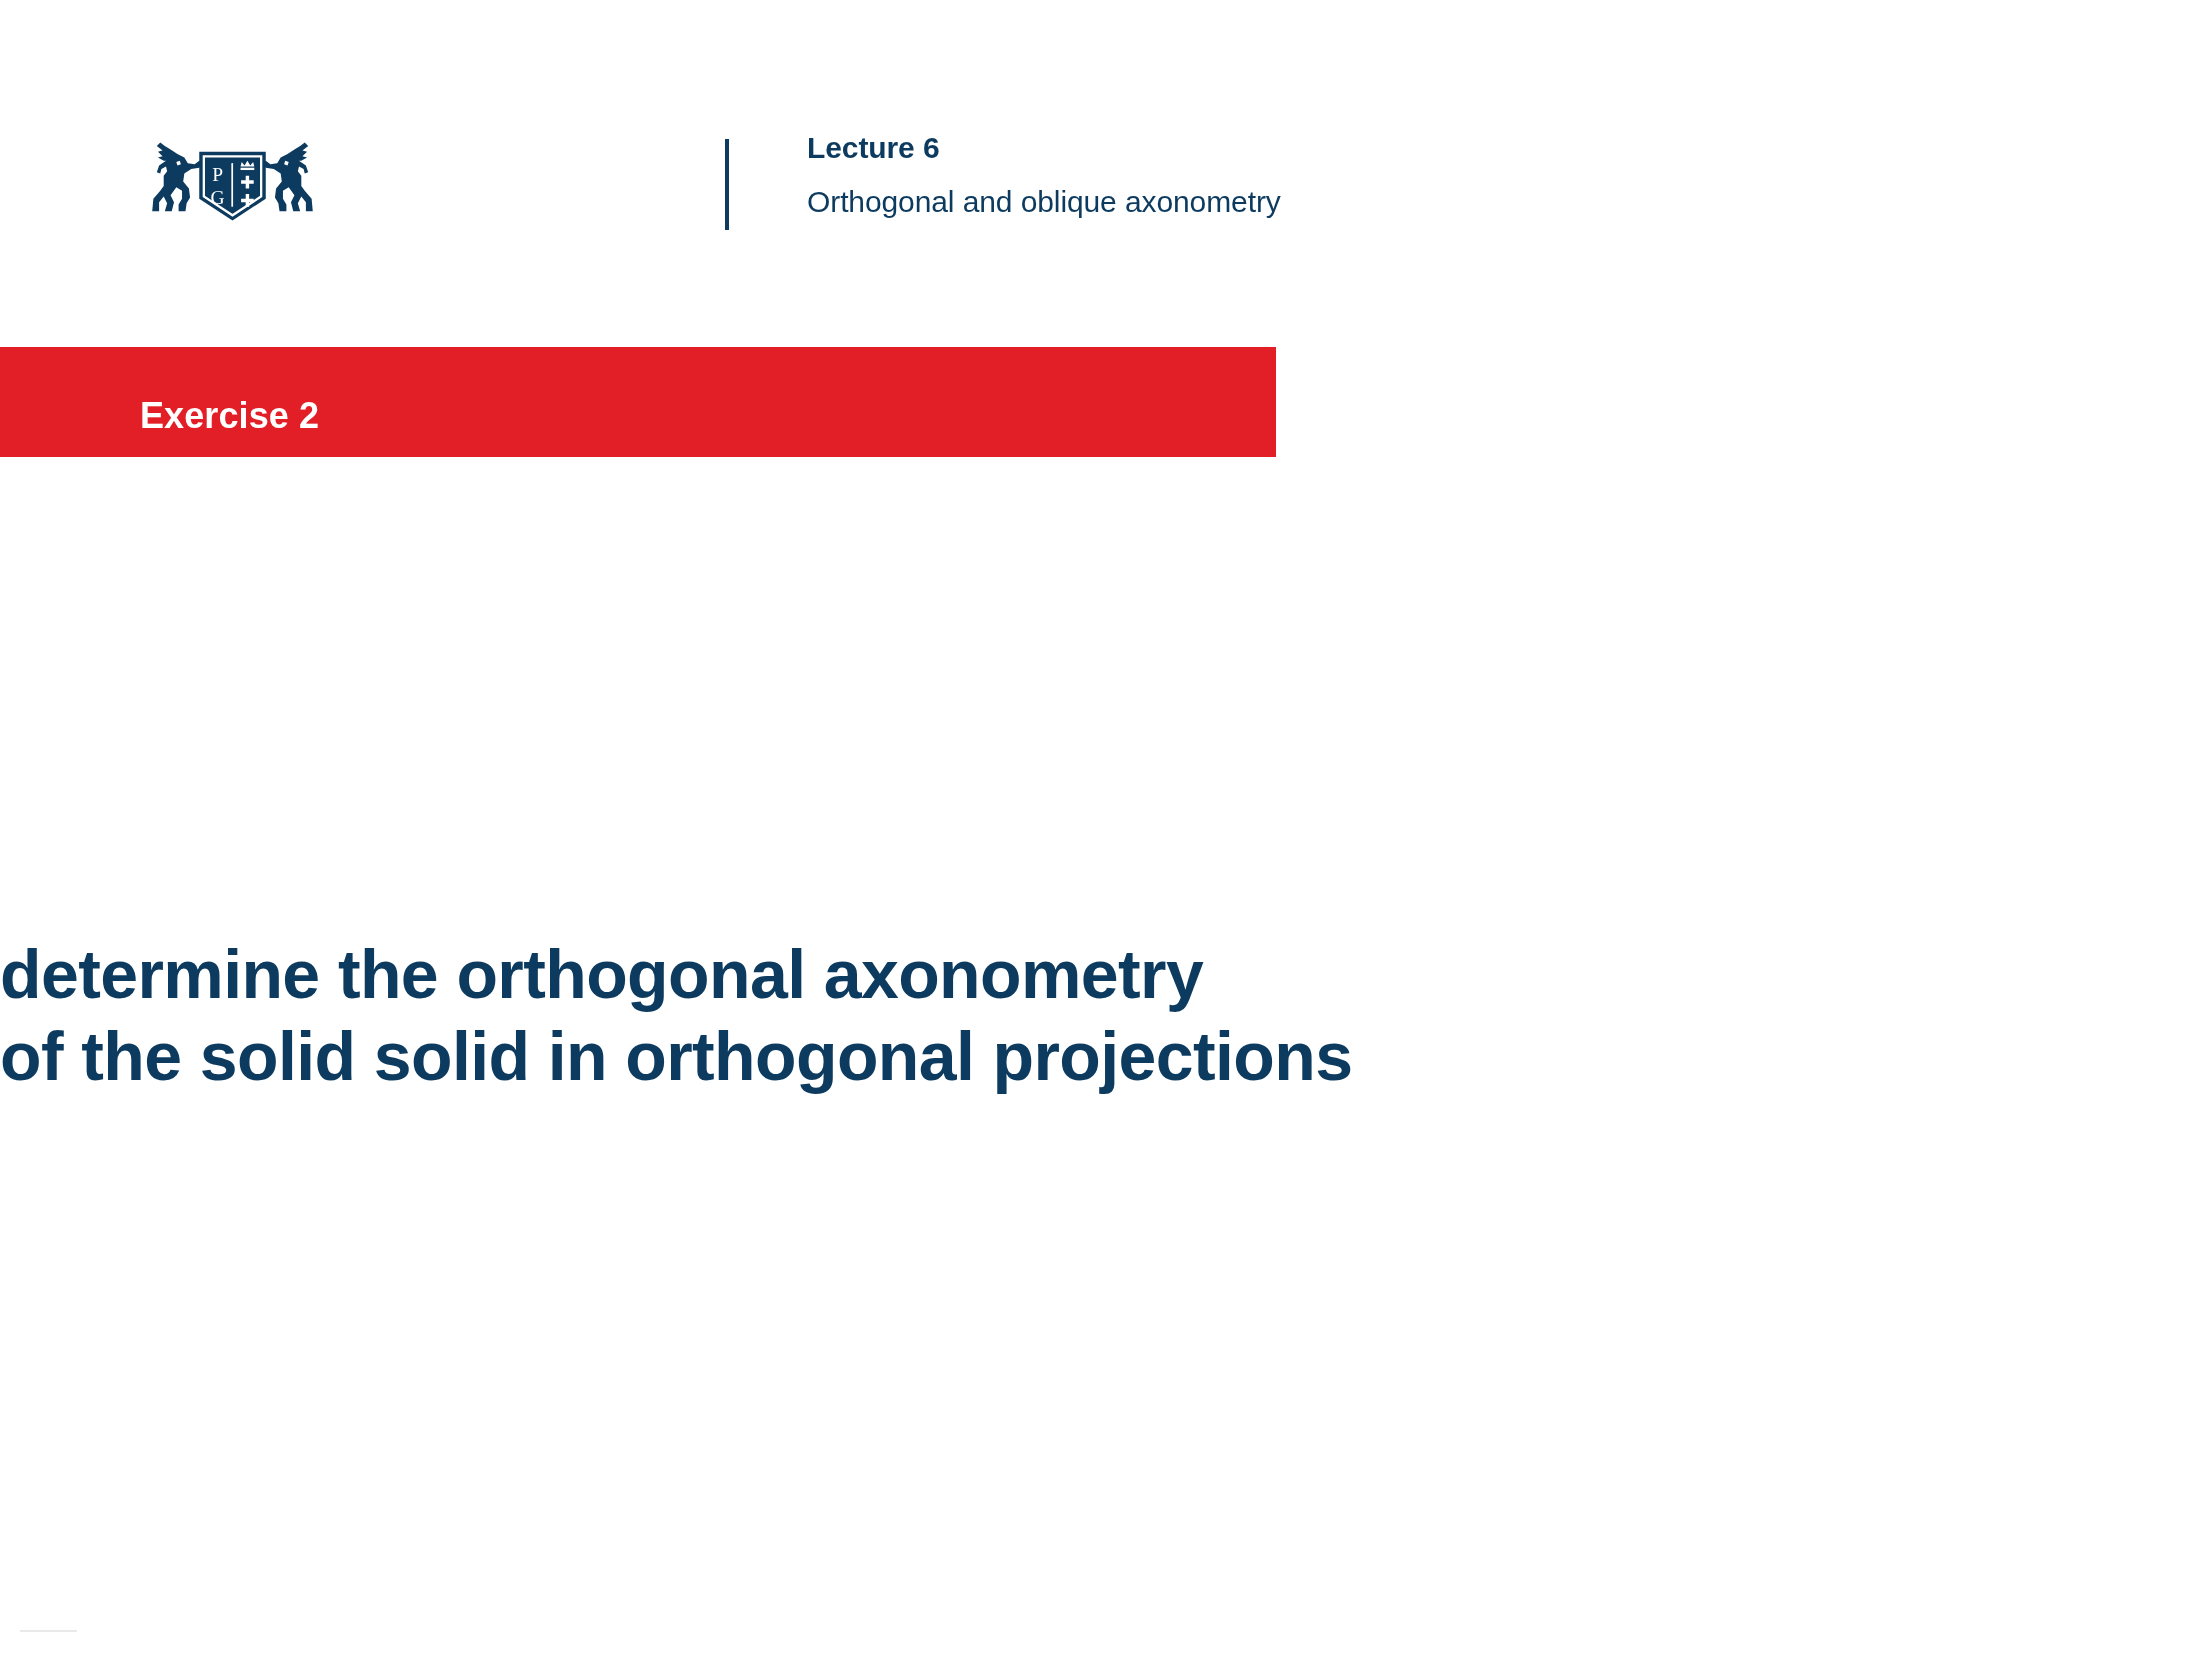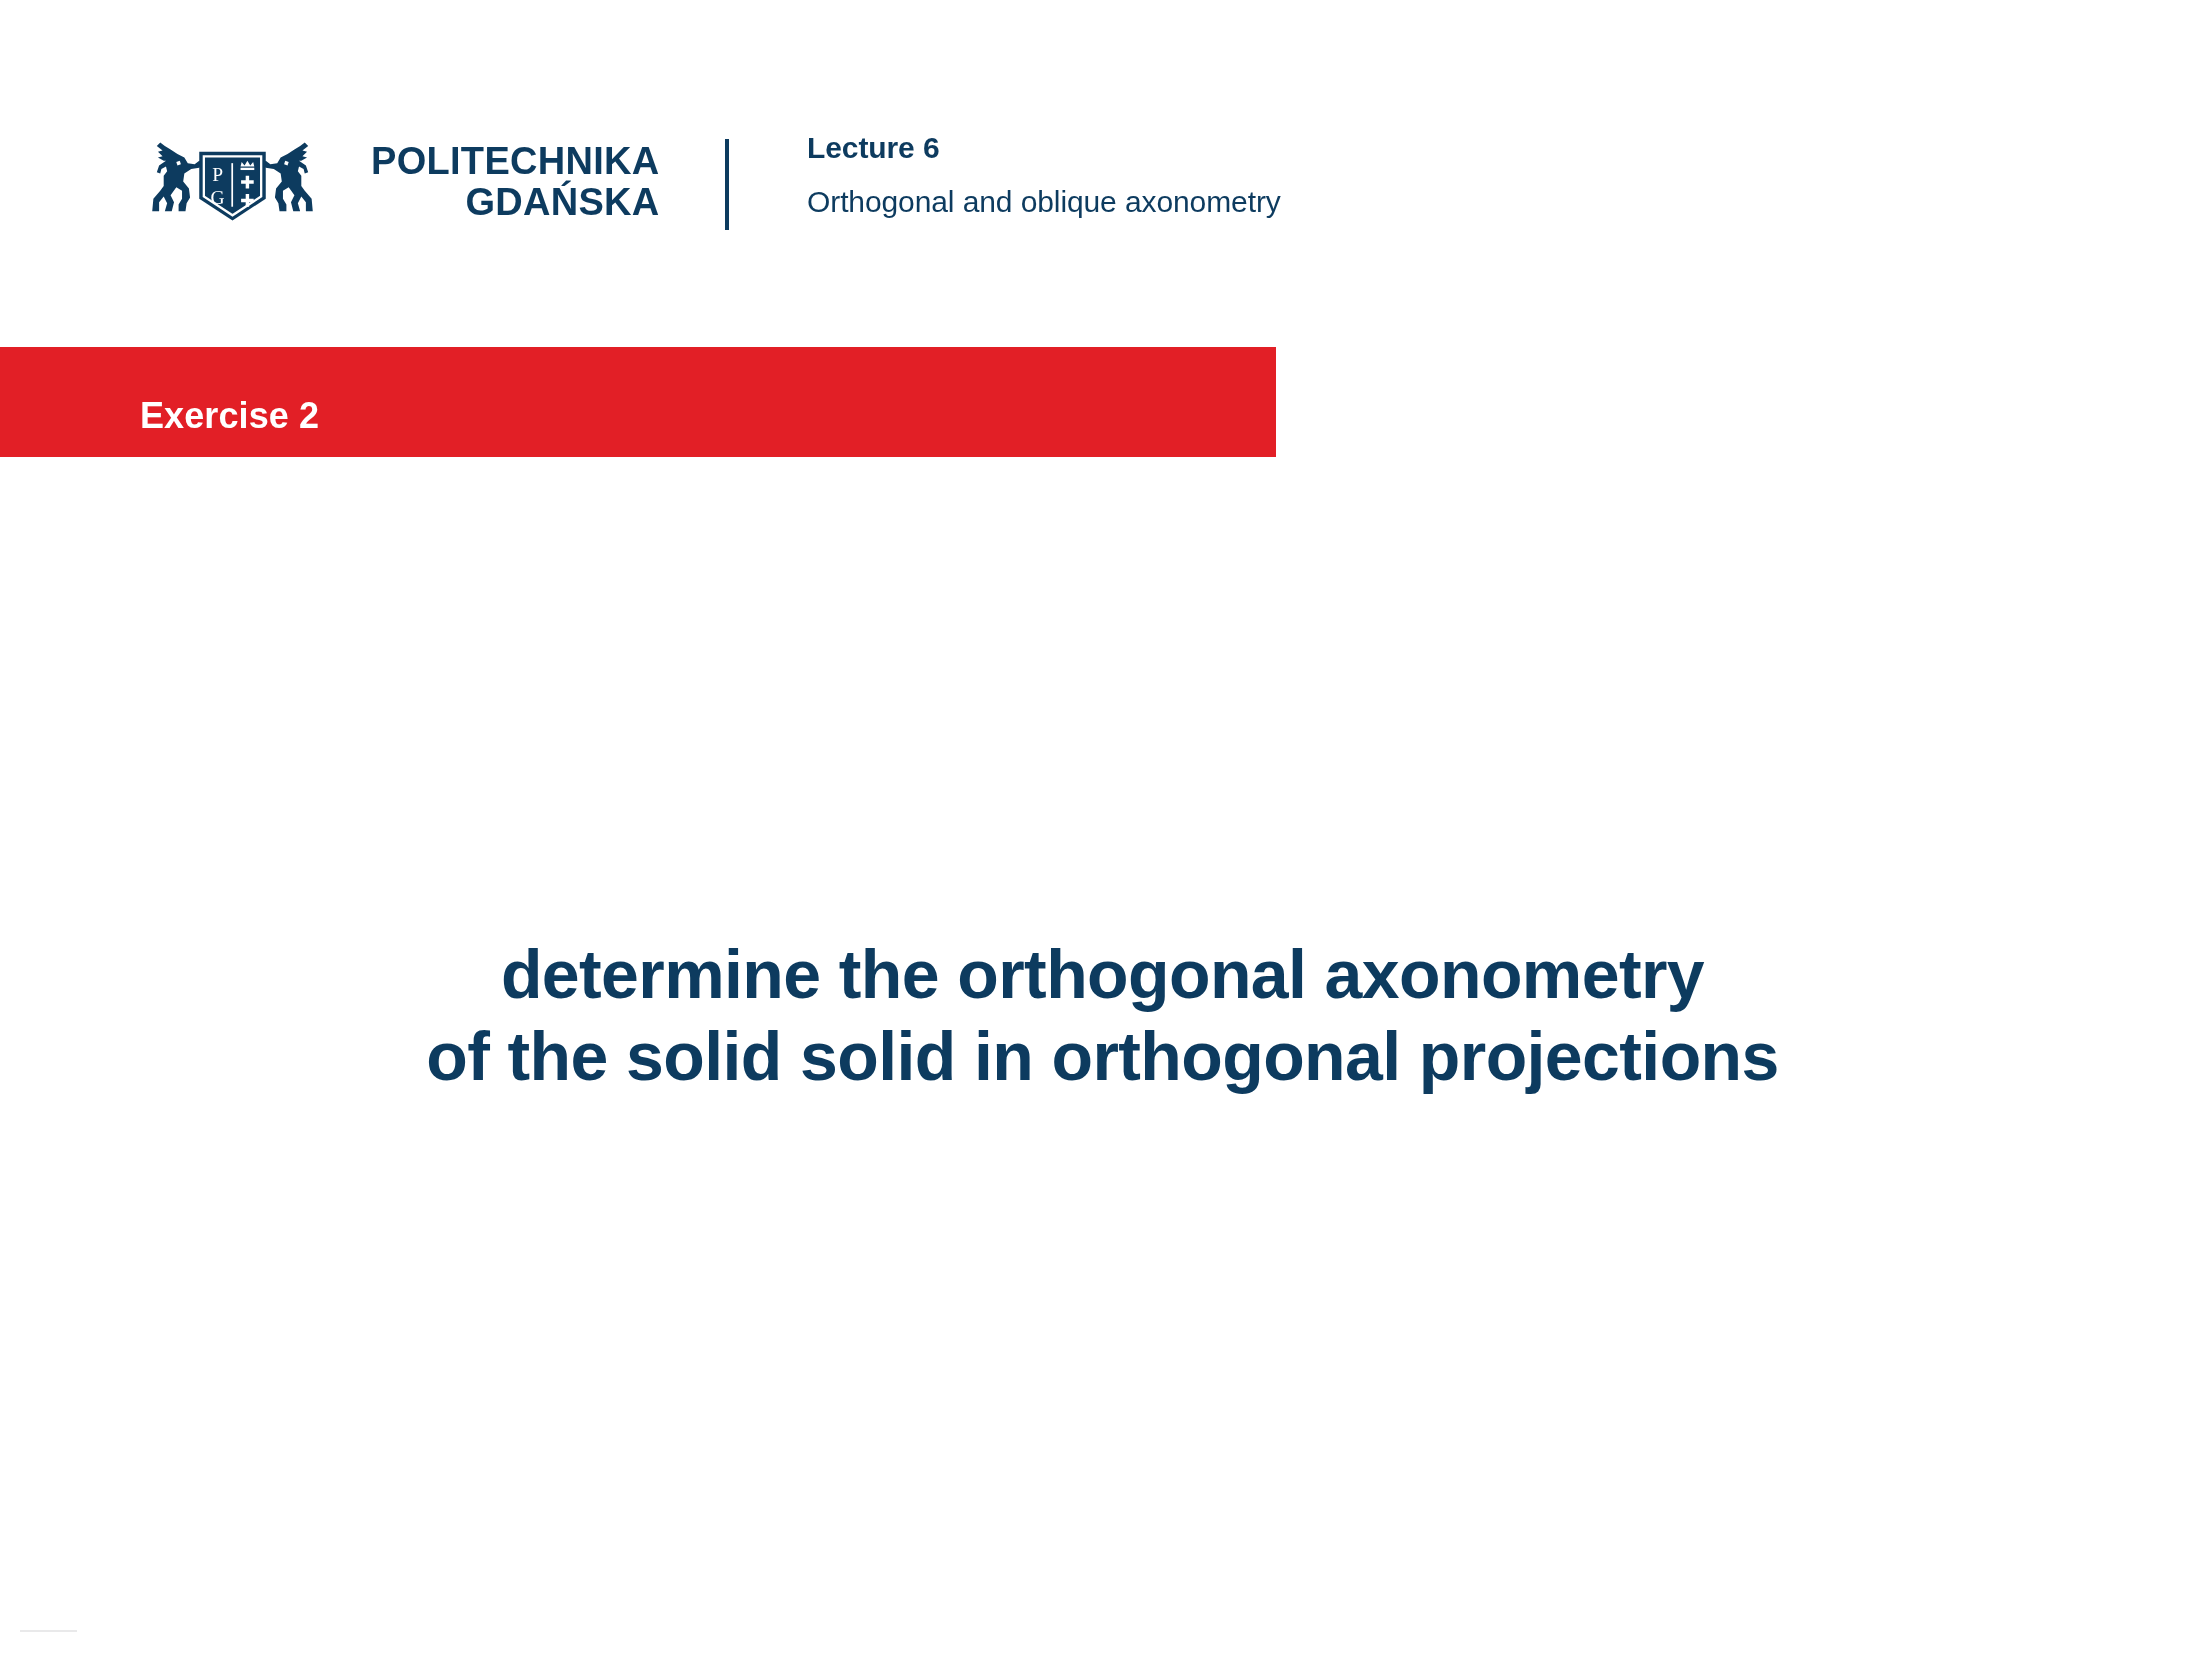--- a/index.html
+++ b/index.html
@@ -121,21 +121,20 @@
     top: 457px;
     width: 2205px;
     height: 1197px;
   }
 
   .task-heading {
     position: absolute;
     left: 0;
     top: 477px;
     width: 2205px;
-    text-align: center;
     color: #0D3B5F;
     font-size: 68px;
     font-weight: 700;
     line-height: 1.20;
     letter-spacing: -0.6px;
   }
   .task-heading .hl {
     display: block;
     white-space: nowrap;
   }
@@ -177,24 +176,20 @@
           <text x="158" y="88" fill="#ffffff" font-family="'Liberation Serif', serif" font-size="34" text-anchor="middle">P</text>
           <text x="158" y="128" fill="#ffffff" font-family="'Liberation Serif', serif" font-size="34" text-anchor="middle">G</text>
 
           <path d="M198 62 L200 54 L205 60 L210 52 L215 60 L220 54 L222 62 Z" fill="#ffffff"></path>
           <rect x="198" y="64" width="24" height="4" fill="#ffffff"></rect>
           <path d="M207 78 L213 78 L213 86 L221 86 L221 92 L213 92 L213 100 L207 100 L207 92 L199 92 L199 86 L207 86 Z" fill="#ffffff"></path>
           <path d="M207 110 L213 110 L213 118 L221 118 L221 124 L213 124 L213 132 L207 132 L207 124 L199 124 L199 118 L207 118 Z" fill="#ffffff"></path>
         </g>
       </svg>
 
-      <div class="brand-wordmark">
-        <span>POLITECHNIKA</span>
-        <span class="line2">GDAŃSKA</span>
-      </div>
     </div>
 
     <div class="header-divider"></div>
 
     <div class="lecture-block">
       <div class="lecture-title">Lecture 6</div>
       <div class="lecture-subtitle">Orthogonal and oblique axonometry</div>
     </div>
 
   </div>

